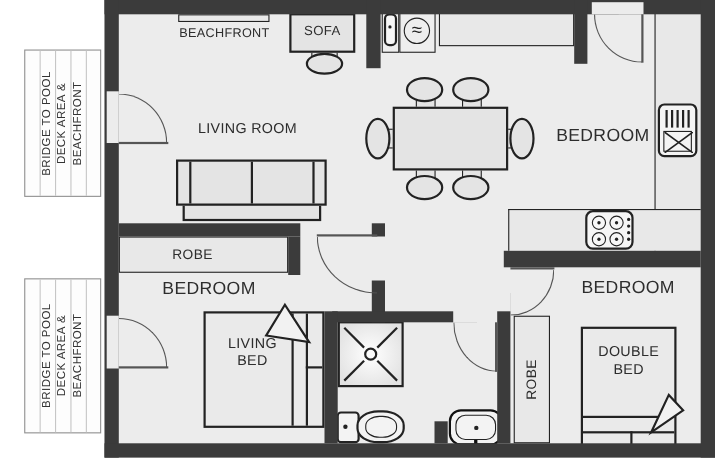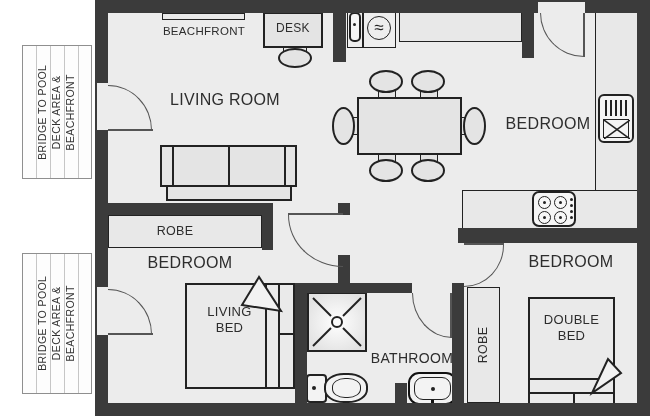--- a/index.html
+++ b/index.html
@@ -60,21 +60,21 @@
   </div>
 
   <div class="floor" style="left:95px;top:0;width:555px;height:416px;"></div>
 
   <div class="furn thin" style="left:162px;top:13px;width:83px;height:7px;background:#e9e9e9;"></div>
   <div class="lbl" style="left:160px;top:23px;width:88px;height:16px;font-size:11.5px;">BEACHFRONT</div>
 
   <div class="stub" style="left:283px;top:42px;width:24px;height:14px;"></div>
   <div class="ellipse" style="left:278px;top:48px;width:34px;height:20px;"></div>
   <div class="furn" style="left:263px;top:12px;width:60px;height:36px;"></div>
-  <div class="lbl" style="left:263px;top:18px;width:60px;height:20px;font-size:12px;">DESK</div>
+  <div class="lbl" style="left:263px;top:18px;width:60px;height:20px;font-size:12px;">SOFA</div>
 
   <div class="furn thin" style="left:347px;top:8px;width:16px;height:40px;background:#eee;"></div>
   <div class="a" style="left:349px;top:12px;width:12px;height:30px;border:2px solid var(--outline);border-radius:5px;background:#f6f6f6;"></div>
   <div class="a" style="left:353px;top:23px;width:3px;height:3px;border-radius:50%;background:var(--outline);"></div>
   <div class="a" style="left:353px;top:3px;width:3px;height:10px;background:#111;"></div>
   <div class="a" style="left:349px;top:5px;width:11px;height:3px;background:#111;"></div>
 
   <div class="furn thin" style="left:363px;top:8px;width:33px;height:40px;background:#eee;"></div>
   <div class="a" style="left:367px;top:16px;width:24px;height:24px;border:1.5px solid var(--outline);border-radius:50%;
               display:flex;align-items:center;justify-content:center;font-size:17px;color:var(--outline);">≈</div>
@@ -232,19 +232,18 @@
 
   <div class="arc arc-bl" style="left:288px;top:215px;width:55px;height:52px;"></div>
   <div class="leaf" style="left:288px;top:213px;width:55px;height:2px;"></div>
 
   <div class="arc arc-bl" style="left:412px;top:293px;width:40px;height:45px;"></div>
   <div class="leaf" style="left:450px;top:293px;width:2px;height:45px;"></div>
 
   <div class="arc arc-br" style="left:464px;top:245px;width:40px;height:42px;"></div>
   <div class="leaf" style="left:464px;top:243px;width:40px;height:2px;"></div>
 
-  <div class="lbl" style="left:155px;top:88px;width:140px;height:24px;font-size:16px;">LIVING ROOM</div>
+  <div class="lbl" style="left:155px;top:104px;width:140px;height:24px;font-size:13px;">LIVING ROOM</div>
   <div class="lbl" style="left:503px;top:112px;width:90px;height:24px;font-size:16px;">BEDROOM</div>
   <div class="lbl" style="left:140px;top:251px;width:100px;height:24px;font-size:16px;">BEDROOM</div>
   <div class="lbl" style="left:521px;top:250px;width:100px;height:24px;font-size:16px;">BEDROOM</div>
-  <div class="lbl" style="left:368px;top:348px;width:88px;height:20px;font-size:14px;">BATHROOM</div>
 
 </div>
 
 </body></html>

